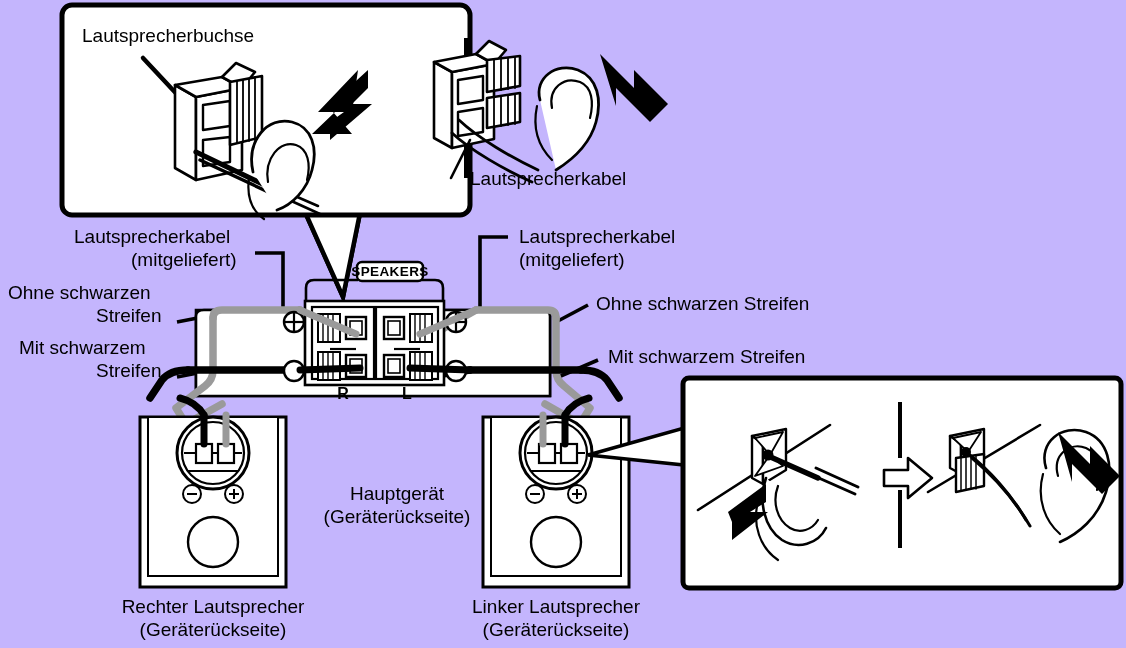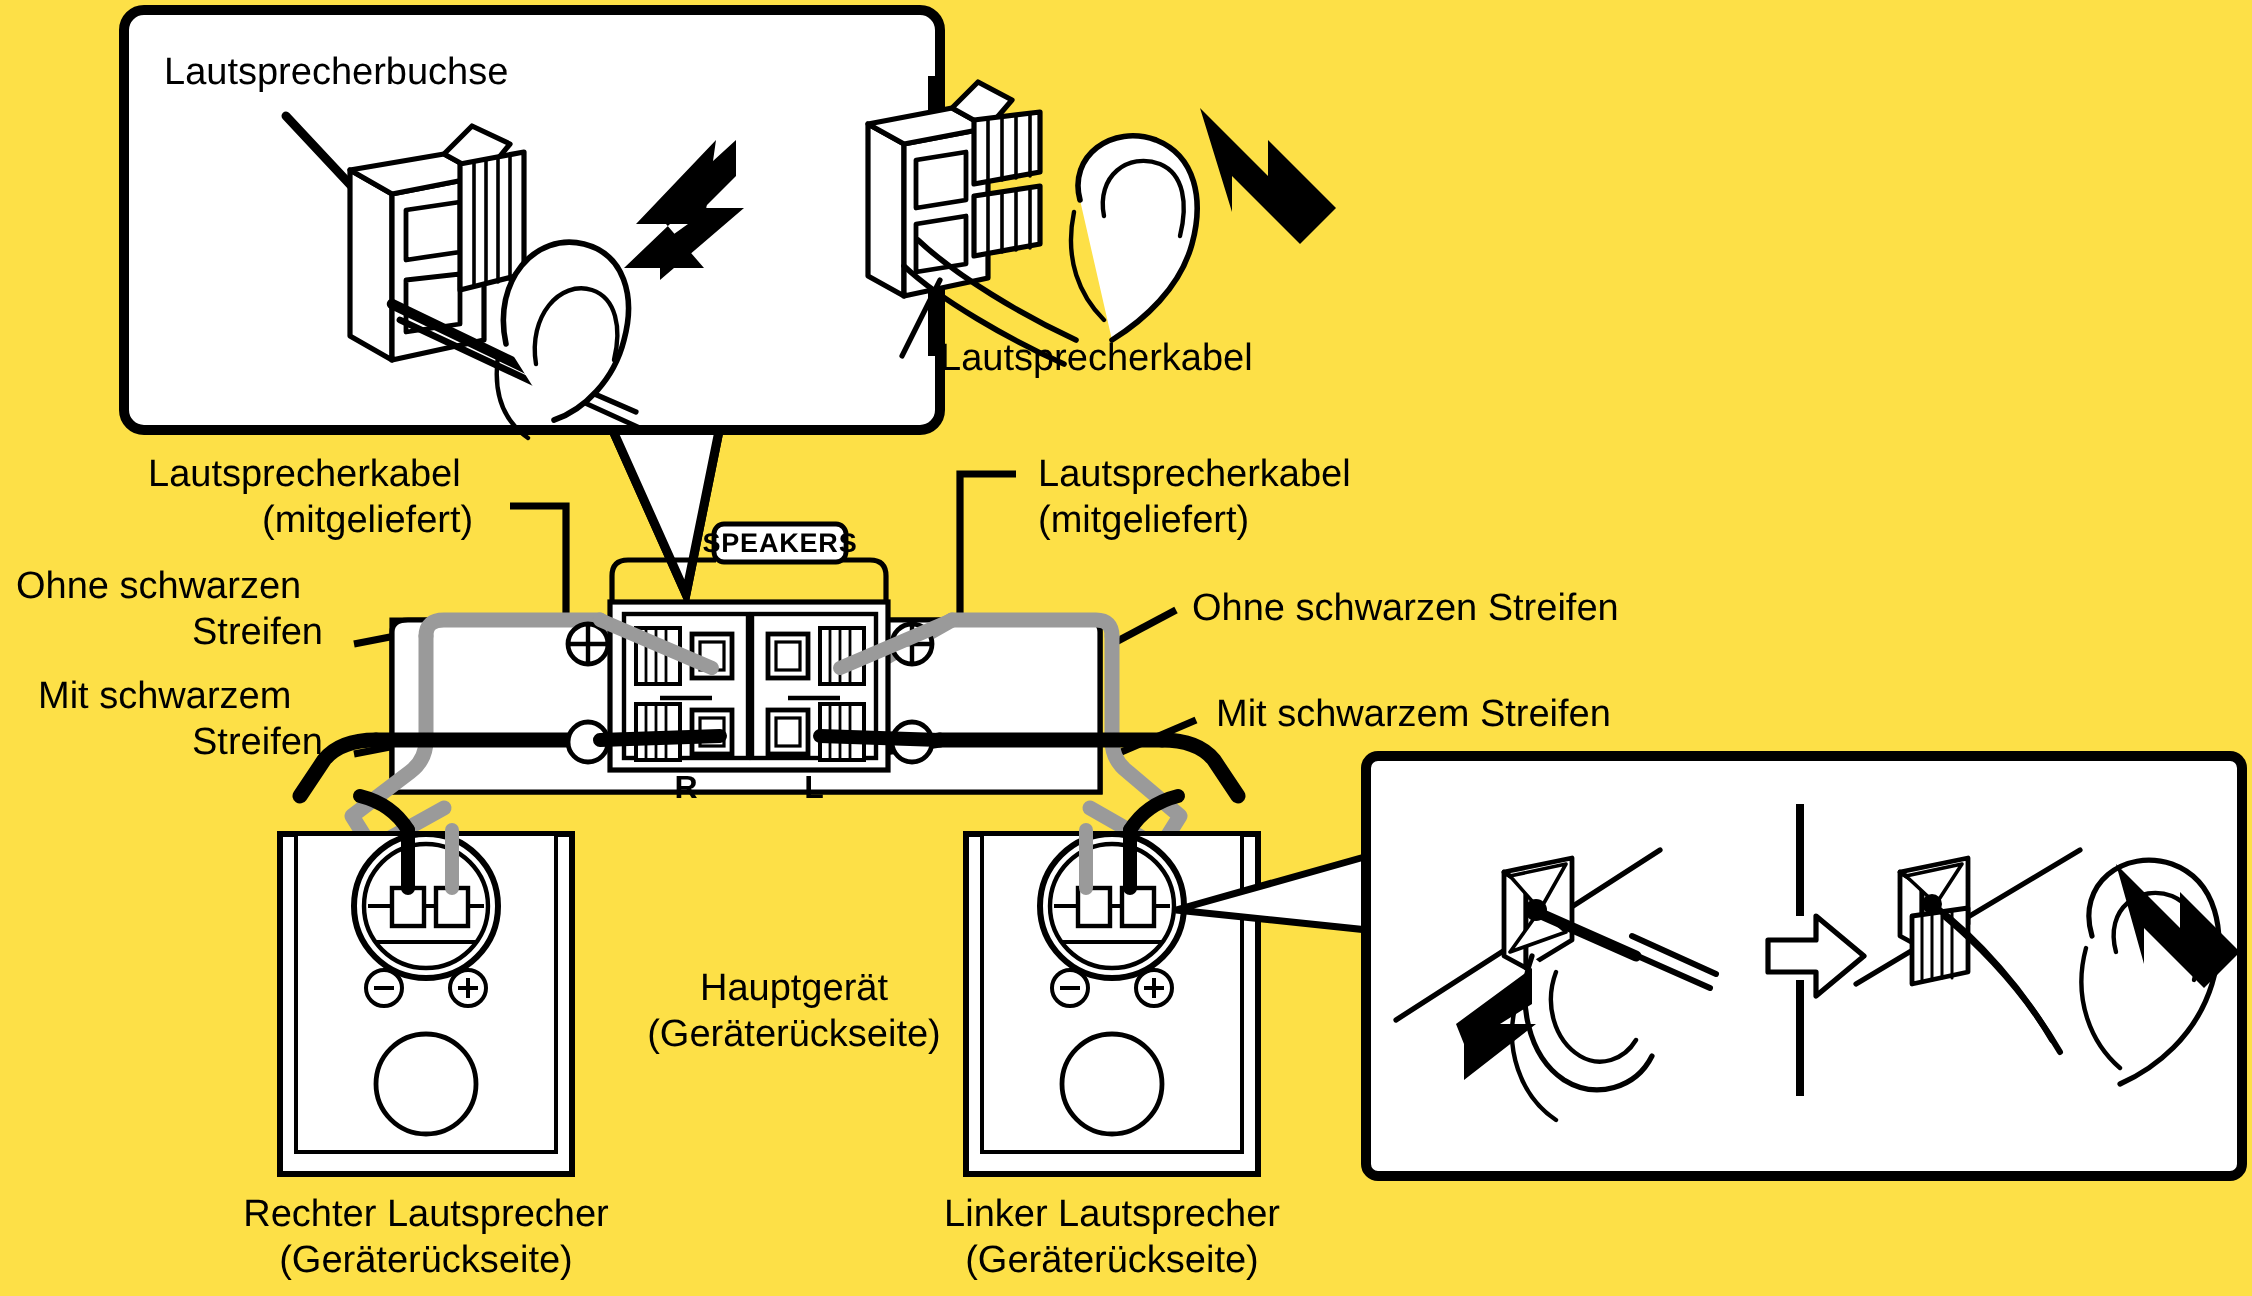--- a/index.html
+++ b/index.html
@@ -9,21 +9,21 @@
   }
   body {
     font-family: "Liberation Sans", sans-serif;
     color: #000000;
   }
   #stage {
     position: relative;
     width: 1126px;
     height: 648px;
     overflow: hidden;
-    background: #fde047;
+    background: #c4b5fd;
   }
   #stage svg {
     position: absolute;
     top: 0;
     left: 0;
   }
   .lbl {
     font-family: "Liberation Sans", sans-serif;
     font-size: 19px;
     fill: #000000;

